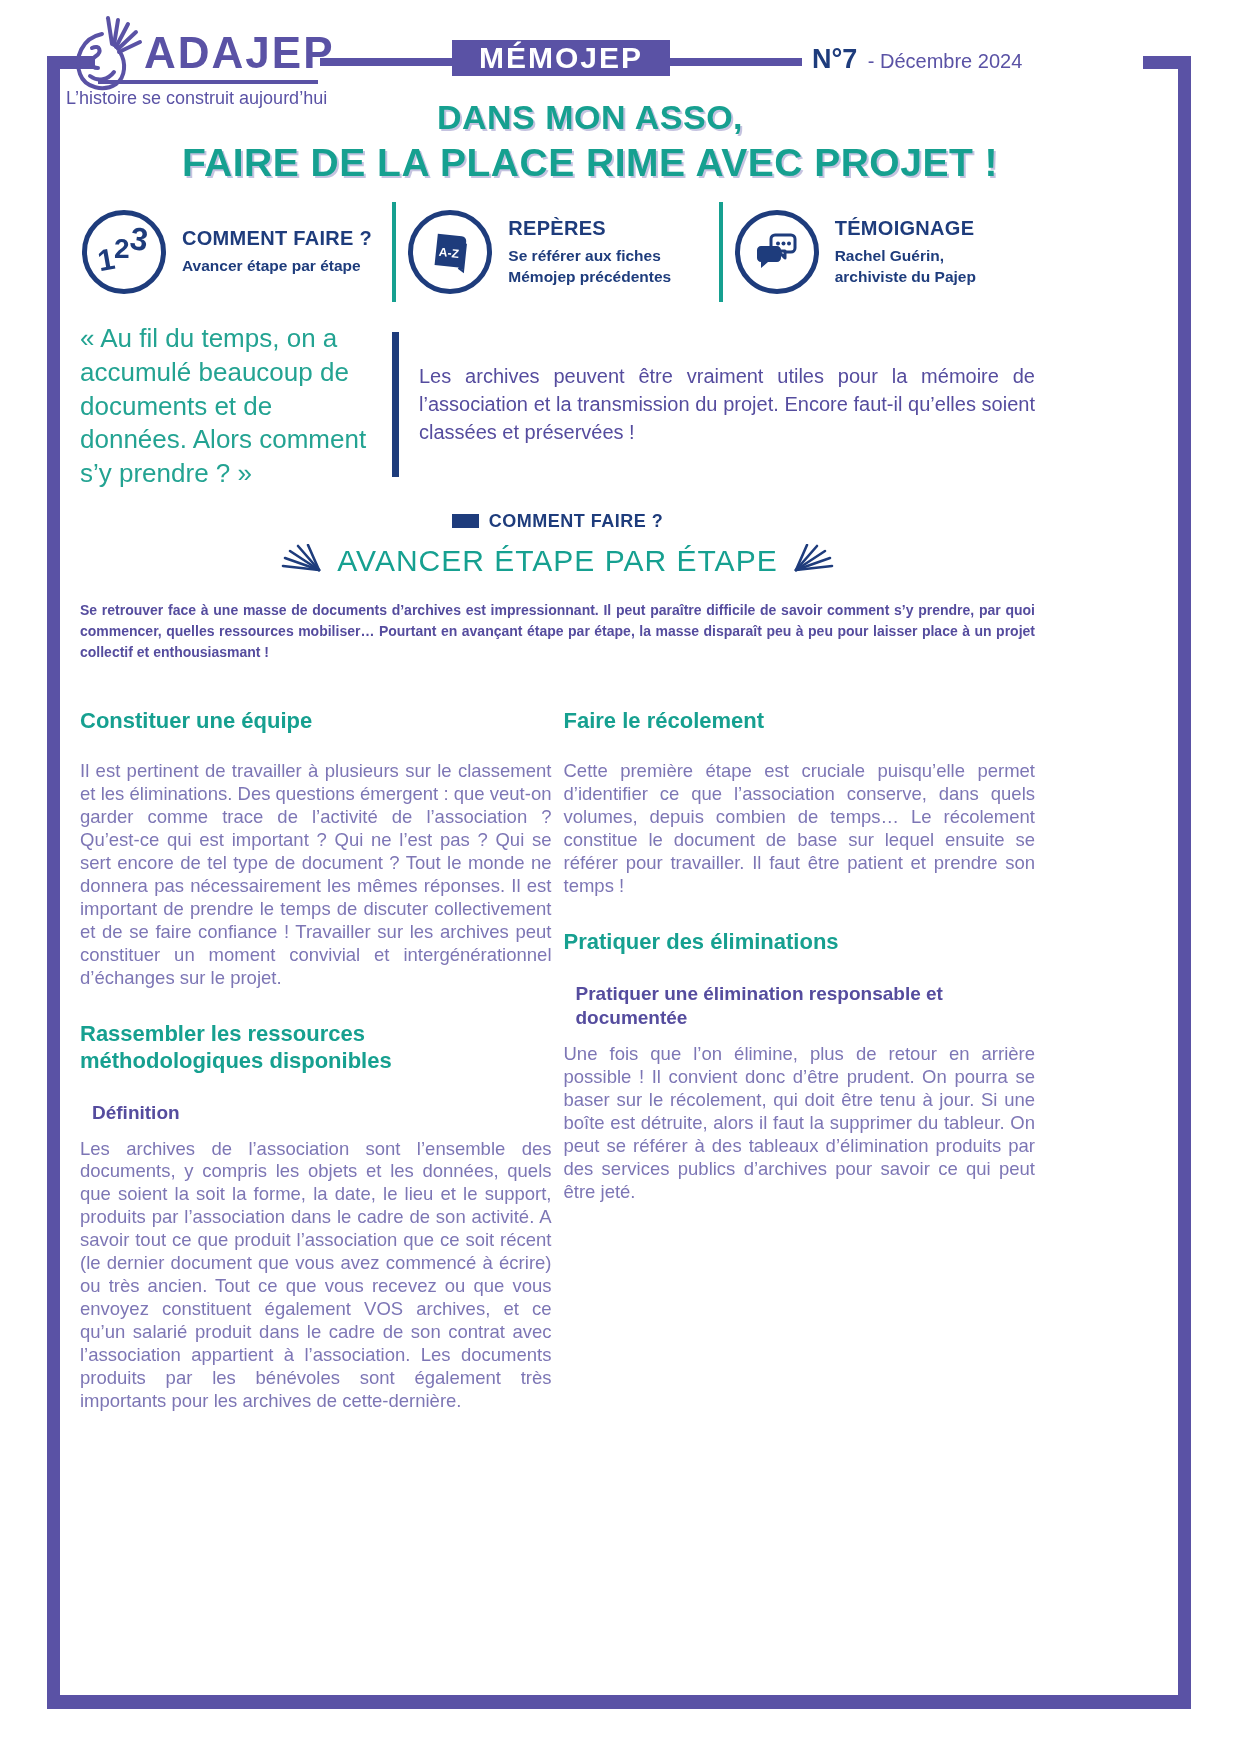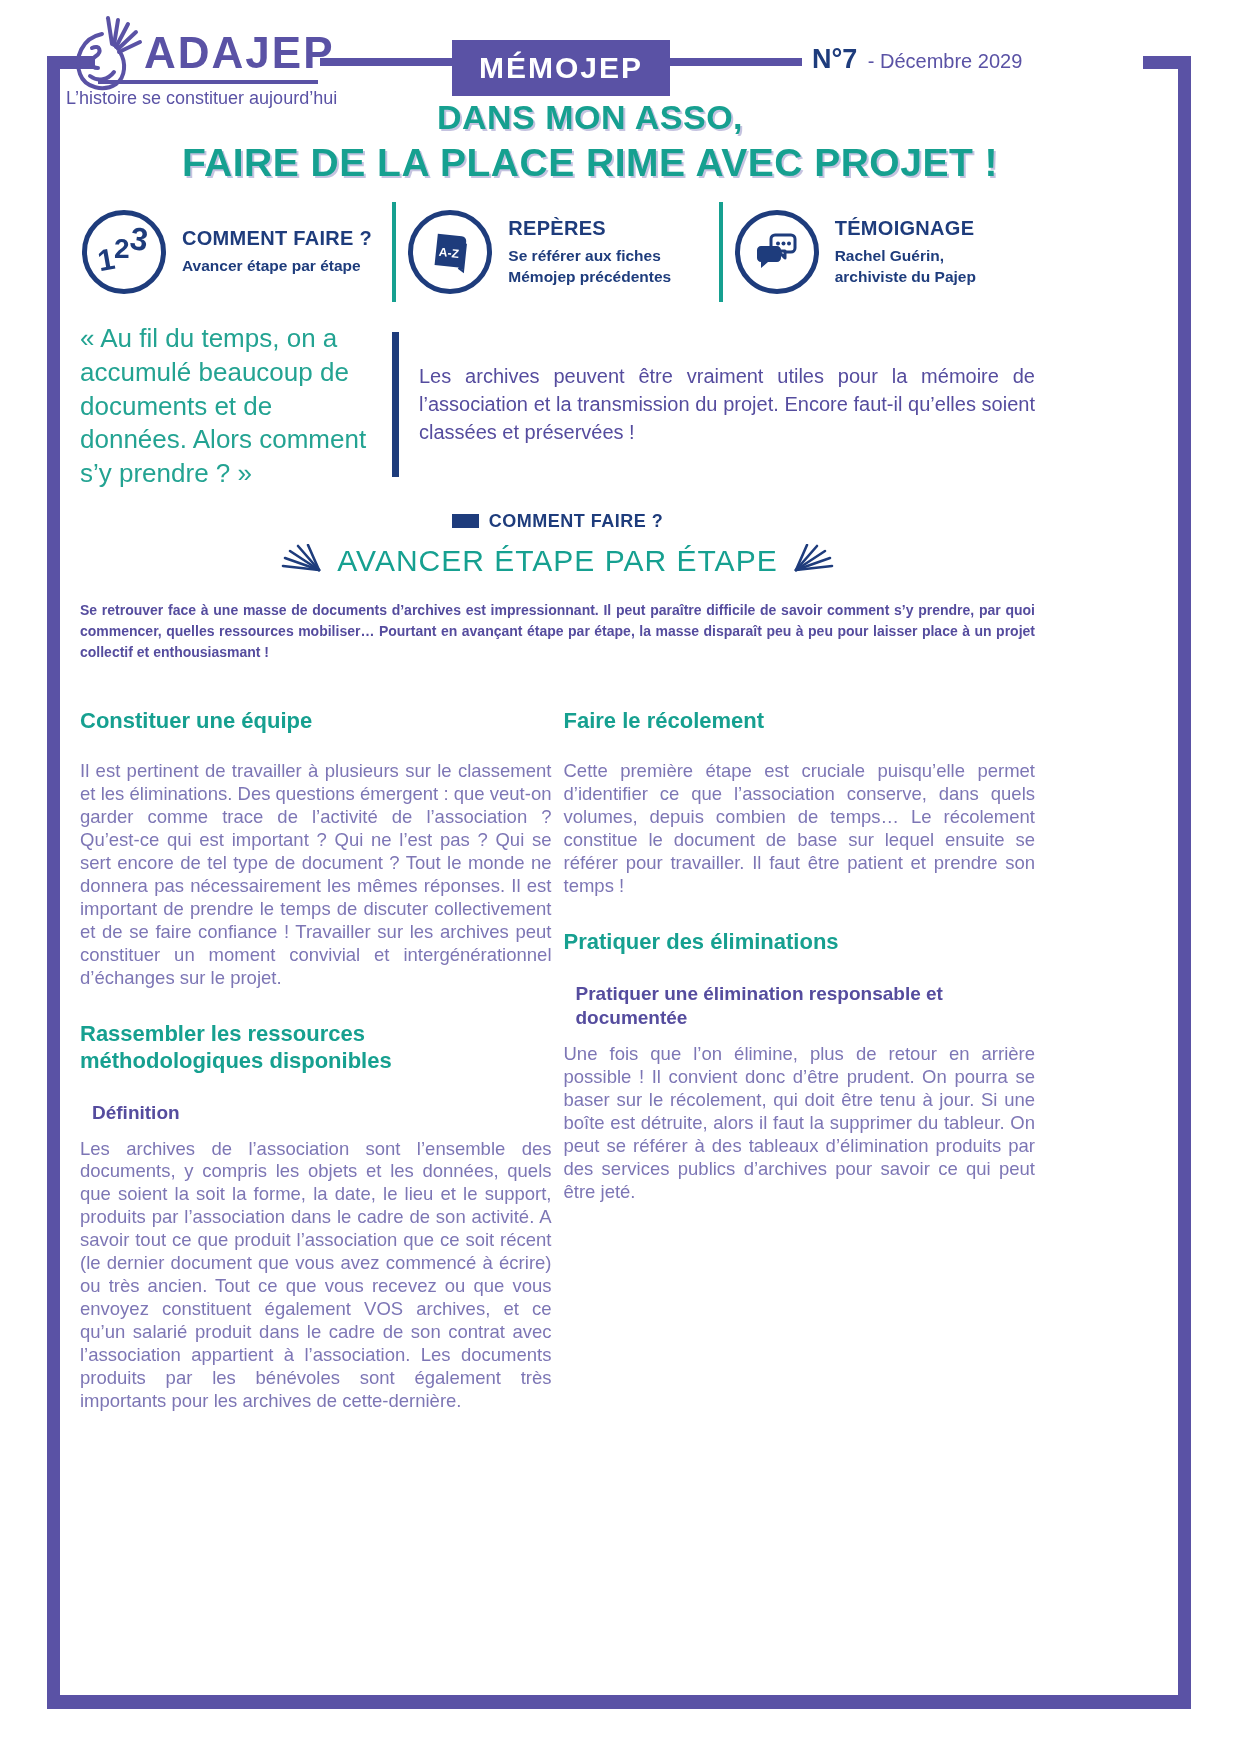--- a/index.html
+++ b/index.html
@@ -21,21 +21,21 @@
   .brand-name{
     position:absolute;left:144px;top:28px;font-size:44px;font-weight:bold;
     color:#5A52A5;letter-spacing:2px;
   }
   .brand-underline{position:absolute;left:98px;top:80px;width:220px;height:4px;background:#5A52A5;}
   .tagline{position:absolute;left:66px;top:88px;font-size:18px;color:#5A52A5;}
   .connector{position:absolute;top:58px;height:8px;background:#5A52A5;}
   .connector-1{left:320px;width:132px;}
   .connector-2{left:670px;width:132px;}
   .masthead{
-    position:absolute;left:452px;top:40px;width:218px;height:56px;background:#5A52A5;
+    position:absolute;left:452px;top:40px;width:218px;height:36px;background:#5A52A5;
     color:#ffffff;font-size:30px;font-weight:bold;letter-spacing:2px;
     display:flex;align-items:center;justify-content:center;
   }
   .issue{position:absolute;left:812px;top:44px;white-space:nowrap;}
   .issue-number{font-size:27px;font-weight:bold;color:#1E3C7C;}
   .issue-date{font-size:20px;color:#5A52A5;margin-left:6px;}
 
   
   .title-block{position:absolute;left:60px;top:98px;width:1060px;text-align:center;color:#16A090;}
   .title-line1{font-size:34px;font-weight:bold;letter-spacing:0.5px;
@@ -114,27 +114,27 @@
       <line x1="46" y1="35" x2="64" y2="18"></line>
       <line x1="47" y1="38" x2="68" y2="28"></line>
       <path d="M30 20 C10 24, 2 44, 8 60 C13 74, 32 78, 44 70 C54 63, 54 48, 48 38"></path>
       <path d="M20 34 C28 30, 30 38, 24 42 C18 46, 18 54, 26 54"></path>
       <path d="M18 62 C26 68, 36 66, 42 58"></path>
     </g>
   </svg>
 </div>
 <div class="brand-name">ADAJEP</div>
 <div class="brand-underline"></div>
-<div class="tagline">L’histoire se constituer aujourd’hui</div>
+<div class="tagline">L’histoire se construit aujourd’hui</div>
 <div class="connector connector-1"></div>
 <div class="masthead">MÉMOJEP</div>
 <div class="connector connector-2"></div>
 <div class="issue">
   <span class="issue-number">N°7</span>
-  <span class="issue-date">- Décembre 2029</span>
+  <span class="issue-date">- Décembre 2024</span>
 </div>
 
 <div class="title-block">
   <div class="title-line1">DANS MON ASSO,</div>
   <div class="title-line2">FAIRE DE LA PLACE RIME AVEC PROJET !</div>
 </div>
 
 <div class="article">
 
   <div class="features">

